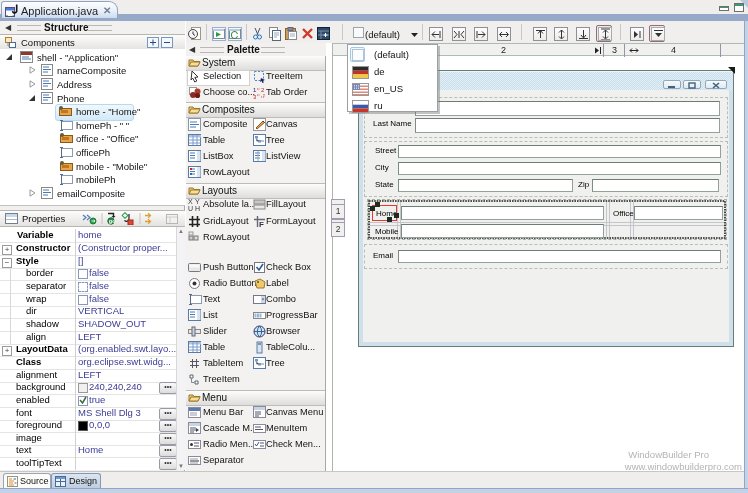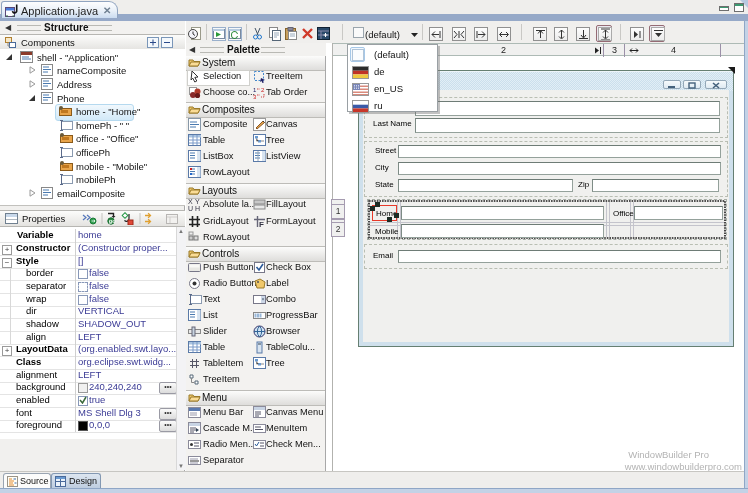--- a/index.html
+++ b/index.html
@@ -16,21 +16,21 @@
 #lpanel{left:0;top:21px;width:185px;height:450px;background:#f1f0ee;border-right:1px solid #a8a8a8}
 .dl{position:absolute;height:4px;border-top:1px solid #b9b9b4;border-bottom:1px solid #b9b9b4}
 .sechdr{position:absolute;left:0;width:185px;height:15px;background:linear-gradient(#fcfcfb,#e4e3e0);border-top:1px solid #b7b6b2;border-bottom:1px solid #b7b6b2}
 .sechdr span{position:absolute;top:2px;font-size:9.5px}
 
 #tree{left:0;top:49px;width:185px;height:157px;background:#fff;border-bottom:1px solid #c2c1bd}
 .trow{position:absolute;height:13px;white-space:nowrap;font-size:9.5px}
 .trow .lbl{position:absolute;top:1px}
 .sel3{position:absolute;left:55px;top:-1px;width:77px;height:15px;background:linear-gradient(#f1f8fd,#d2e9f8);border:1px solid #b5d9ef;border-radius:3px}
 
-#props{left:0;top:227px;width:185px;height:212px;background:#fff;overflow:hidden}
+#props{left:0;top:227px;width:185px;height:243px;background:#fff;overflow:hidden}
 .prow{position:absolute;left:0;width:177px;height:13px;border-bottom:1px solid #e4e4e4;font-size:9.5px;white-space:nowrap}
 .prow .k{position:absolute;top:0px;color:#000}
 .prow .v{position:absolute;left:78px;top:0px;color:#3b3b95}
 .prow .vline{position:absolute;left:75px;top:0;width:1px;height:13px;background:#d0d0d0}
 .dots{position:absolute;left:159px;top:1px;width:16px;height:10px;border:1px solid #9a9aa4;border-radius:2px;background:linear-gradient(#fafafa,#dcdcdc);font-size:7px;text-align:center;line-height:8px;color:#333}
 .cb{position:absolute;left:78px;top:2px;width:8px;height:8px;border:1px solid #8898b8;background:#fff}
 .exp{position:absolute;left:2px;top:3px;width:8px;height:8px;border:1px solid #9a9a9a;background:#fff;font-size:8px;line-height:7px;text-align:center;color:#444}
 #pscroll{left:176px;top:227px;width:11px;height:243px;background:#f3f3f5;border-left:1px solid #d8d8d8}
 
 #toolbar{left:186px;top:21px;width:558px;height:22px;background:#f0efed}
@@ -332,20 +332,25 @@
         <span class="k" style="left:16px">font</span>
         <div class="vline"></div>
         <span class="v">MS Shell Dlg 3</span>
         <div class="dots">•••</div>
       </div>
   <div class="prow" style="top:192px">
         <span class="k" style="left:16px">foreground</span>
         <div class="vline"></div>
         <div class="cb" style="border-color:#555;background:#000"></div>
         <span class="v" style="left:89px">0,0,0</span>
+        <div class="dots">•••</div>
+      </div>
+  <div class="prow" style="top:205px">
+        <span class="k" style="left:16px">image</span>
+        <div class="vline"></div>
         <div class="dots">•••</div>
       </div>
   <div class="prow" style="top:217px">
         <span class="k" style="left:16px">text</span>
         <div class="vline"></div>
         <span class="v">Home</span>
         <div class="dots">•••</div>
       </div>
   <div class="prow" style="top:230px">
         <span class="k" style="left:16px">toolTipText</span>
@@ -617,27 +622,20 @@
       </div>
   <div class="pit" style="left:1px;top:188px">
         <svg class="ic">
           <rect x="1" y="5" width="4" height="4" fill="#ccc" stroke="#777"></rect>
           <rect x="6" y="5" width="4" height="4" fill="#ddd" stroke="#777"></rect>
           <rect x="1" y="1" width="4" height="3" fill="#eee" stroke="#999"></rect>
         </svg>
         <span class="lbl">RowLayout</span>
       </div>
 
-  <div class="cat" style="top:203px">
-        <svg class="a" style="left:2px;top:1px" width="13" height="11">
-          <path d="M1 9V3h4l1 1.5h6L10 9z" fill="#f0c86a" stroke="#9a7a2a"></path>
-          <path d="M1 9l2-4h9l-2 4z" fill="#fadc96" stroke="#9a7a2a"></path>
-        </svg>
-        <span>Controls</span>
-      </div>
   <div class="pit" style="left:1px;top:218px">
         <svg class="ic">
           <rect x="0.5" y="2.5" width="12" height="8" rx="1" fill="#e8e8e4" stroke="#778"></rect>
           <rect x="1.5" y="3.5" width="10" height="3" fill="#f8f8f6"></rect>
         </svg>
         <span class="lbl">Push Button</span>
       </div>
   <div class="pit" style="left:66px;top:218px">
         <svg class="ic">
           <rect x="1.5" y="1.5" width="10" height="10" fill="#fff" stroke="#778"></rect>

